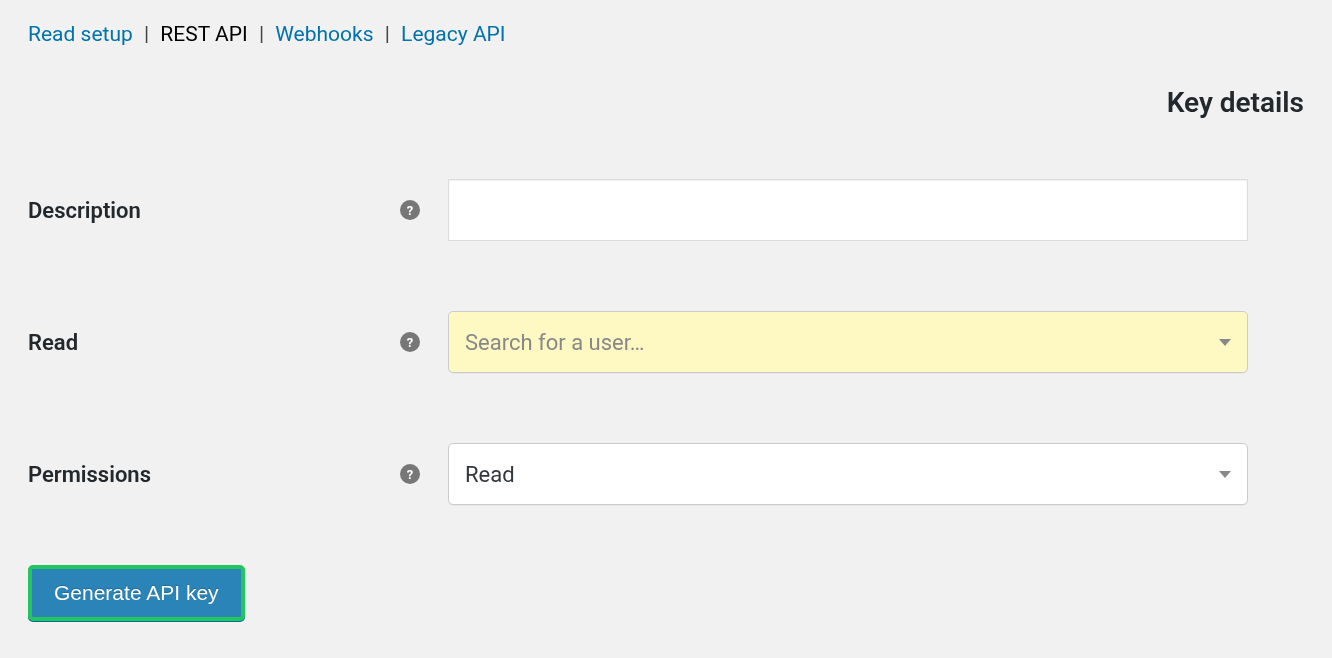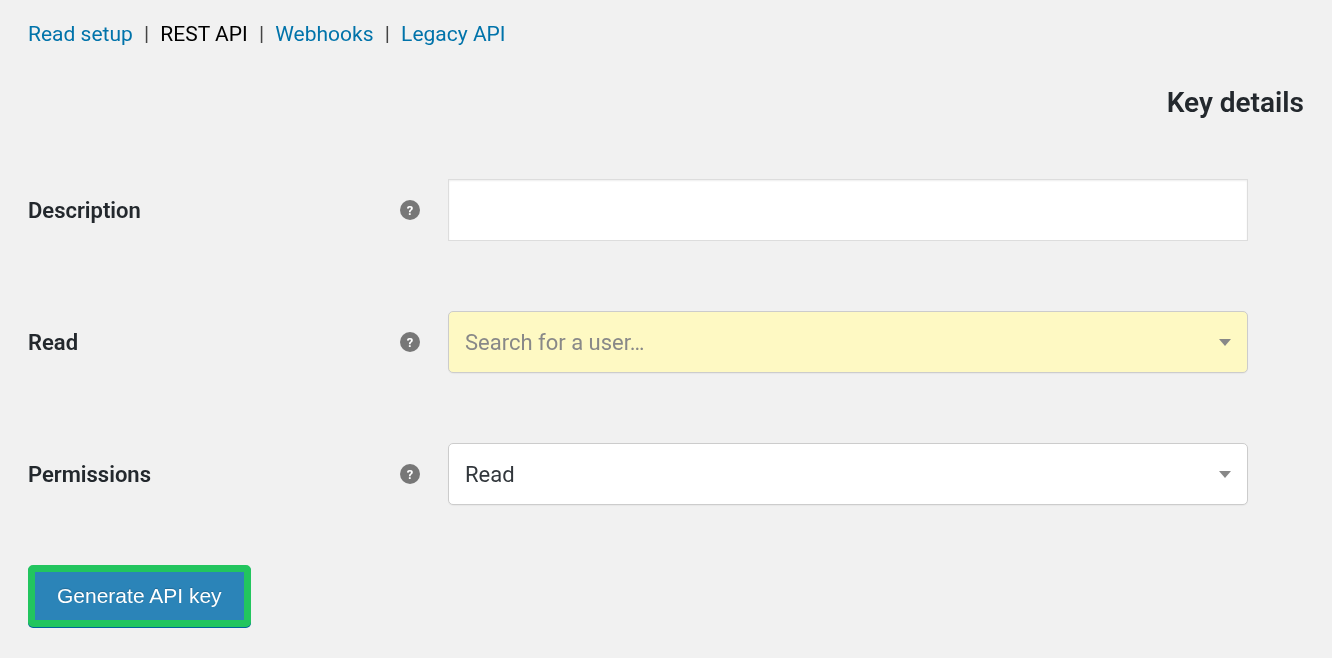--- a/index.html
+++ b/index.html
@@ -126,21 +126,21 @@
       padding: 0 16px;
       cursor: pointer;
       box-shadow: 0 1px 1px rgba(0,0,0,.04);
     }
     .native-select .value {
       color: #32373c;
       font-size: 22px;
     }
     .btn-primary {
       background: #2b84b8;
-      border: 7px solid #22c55e;
+      border: 4px solid #22c55e;
       color: #fff;
       font-size: 21px;
       padding: 12px 22px;
       border-radius: 5px;
       cursor: pointer;
       box-shadow: 0 1px 0 #006799;
       text-shadow: 0 -1px 1px rgba(0,0,0,.2);
     }
   </style>
 </head>

